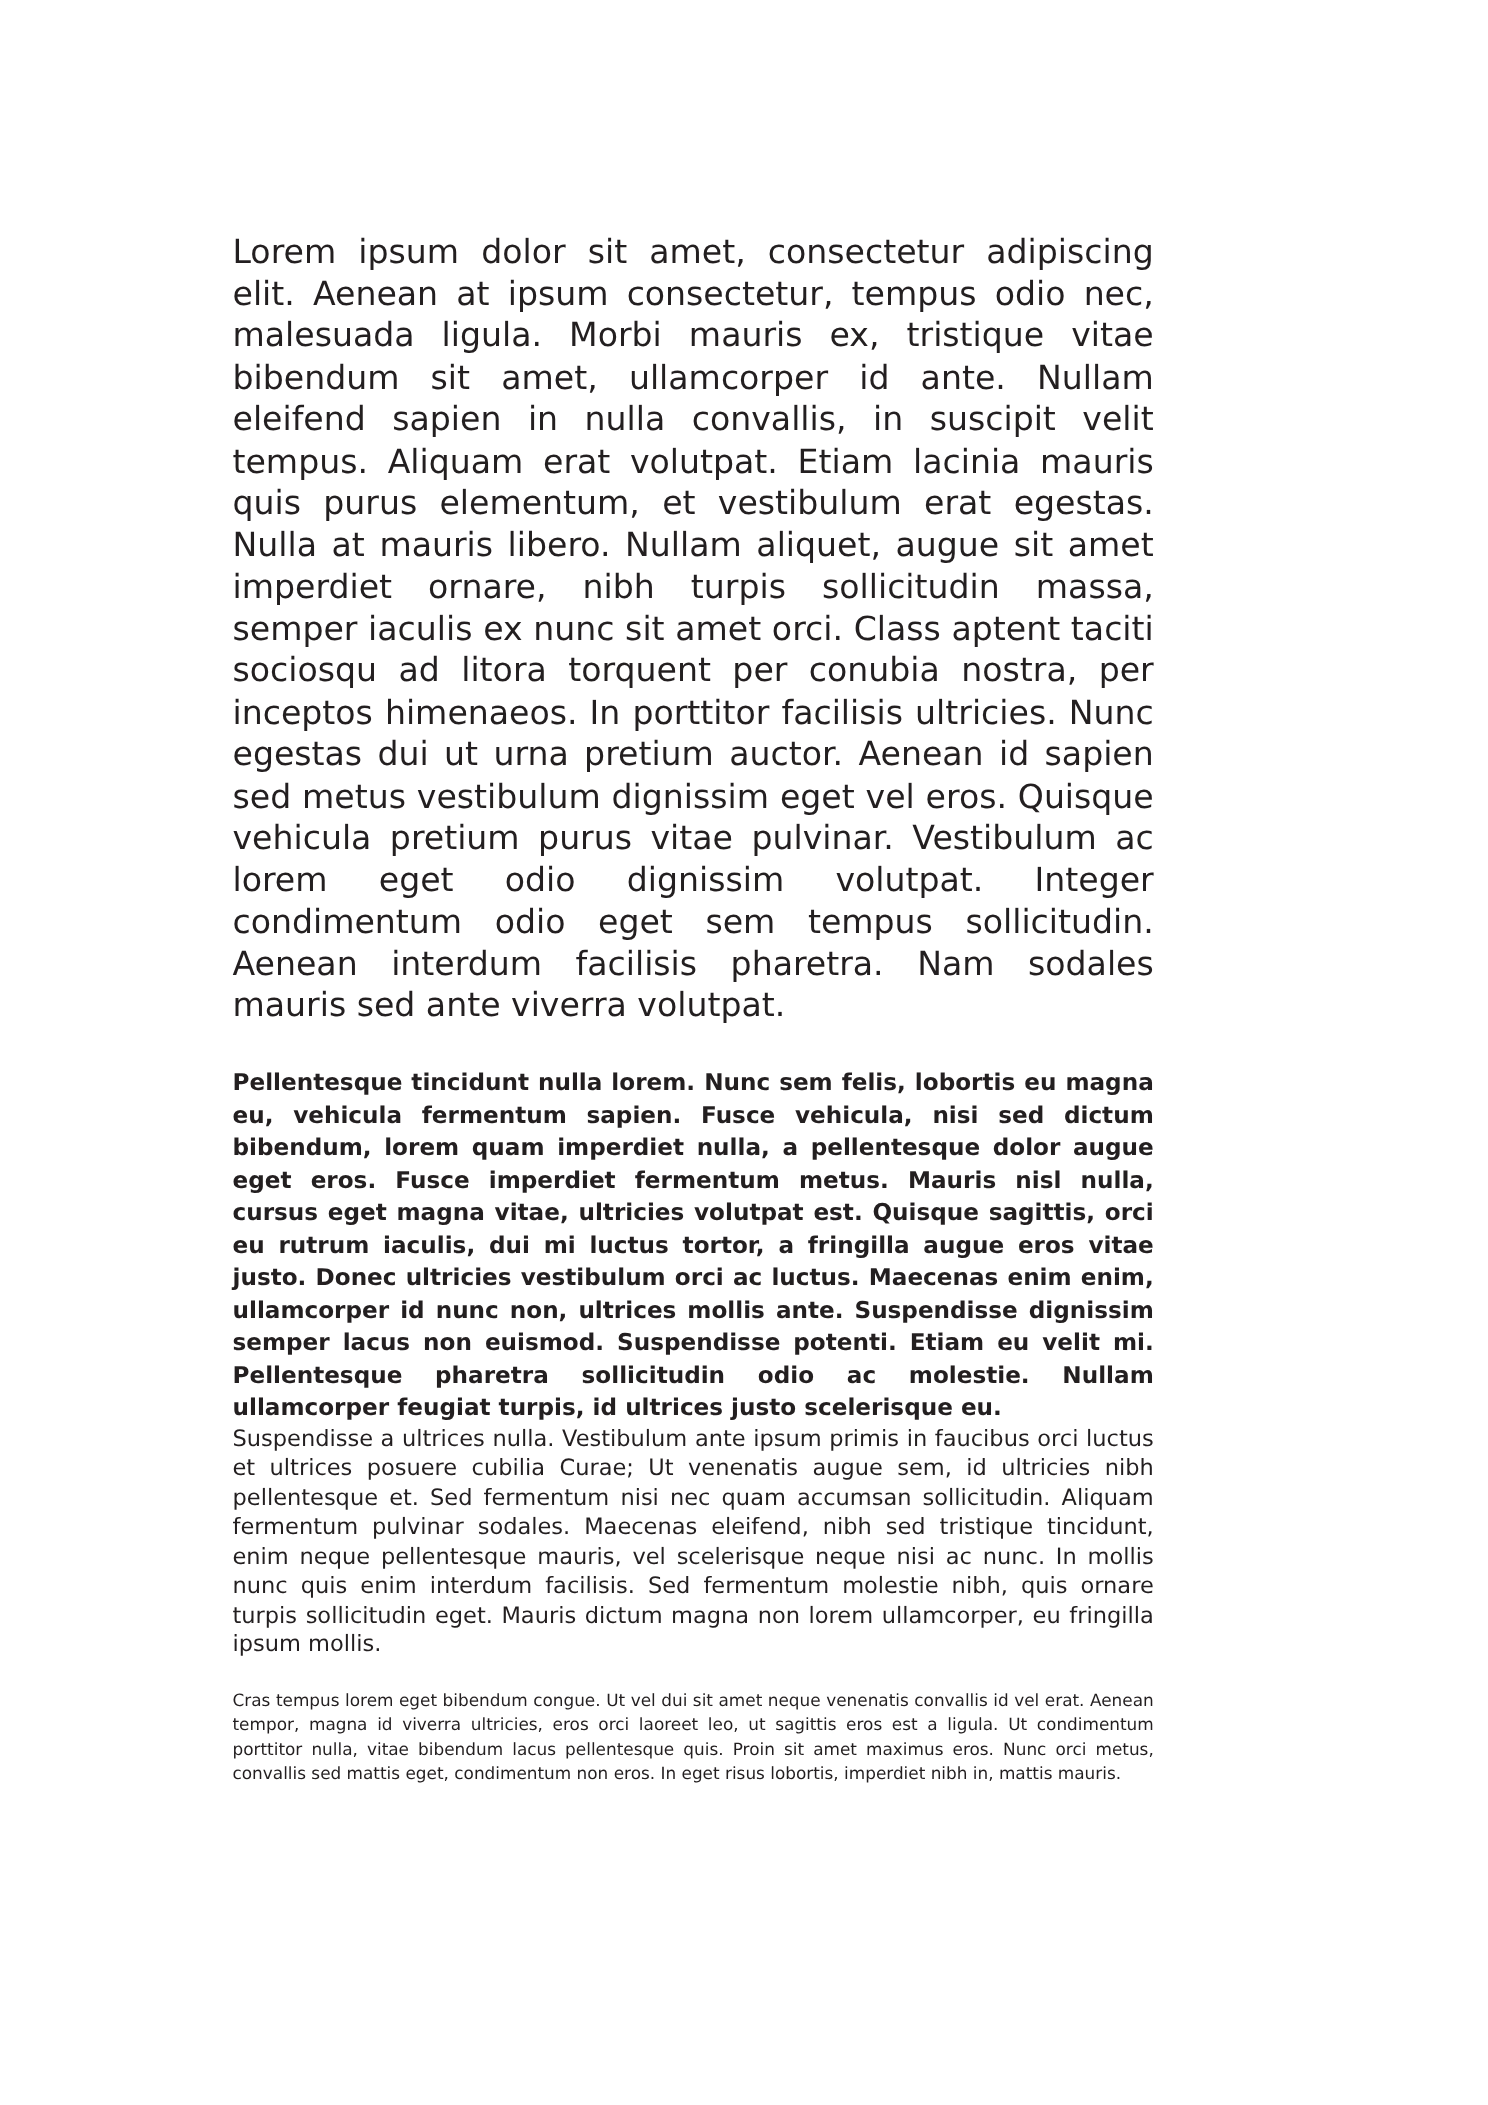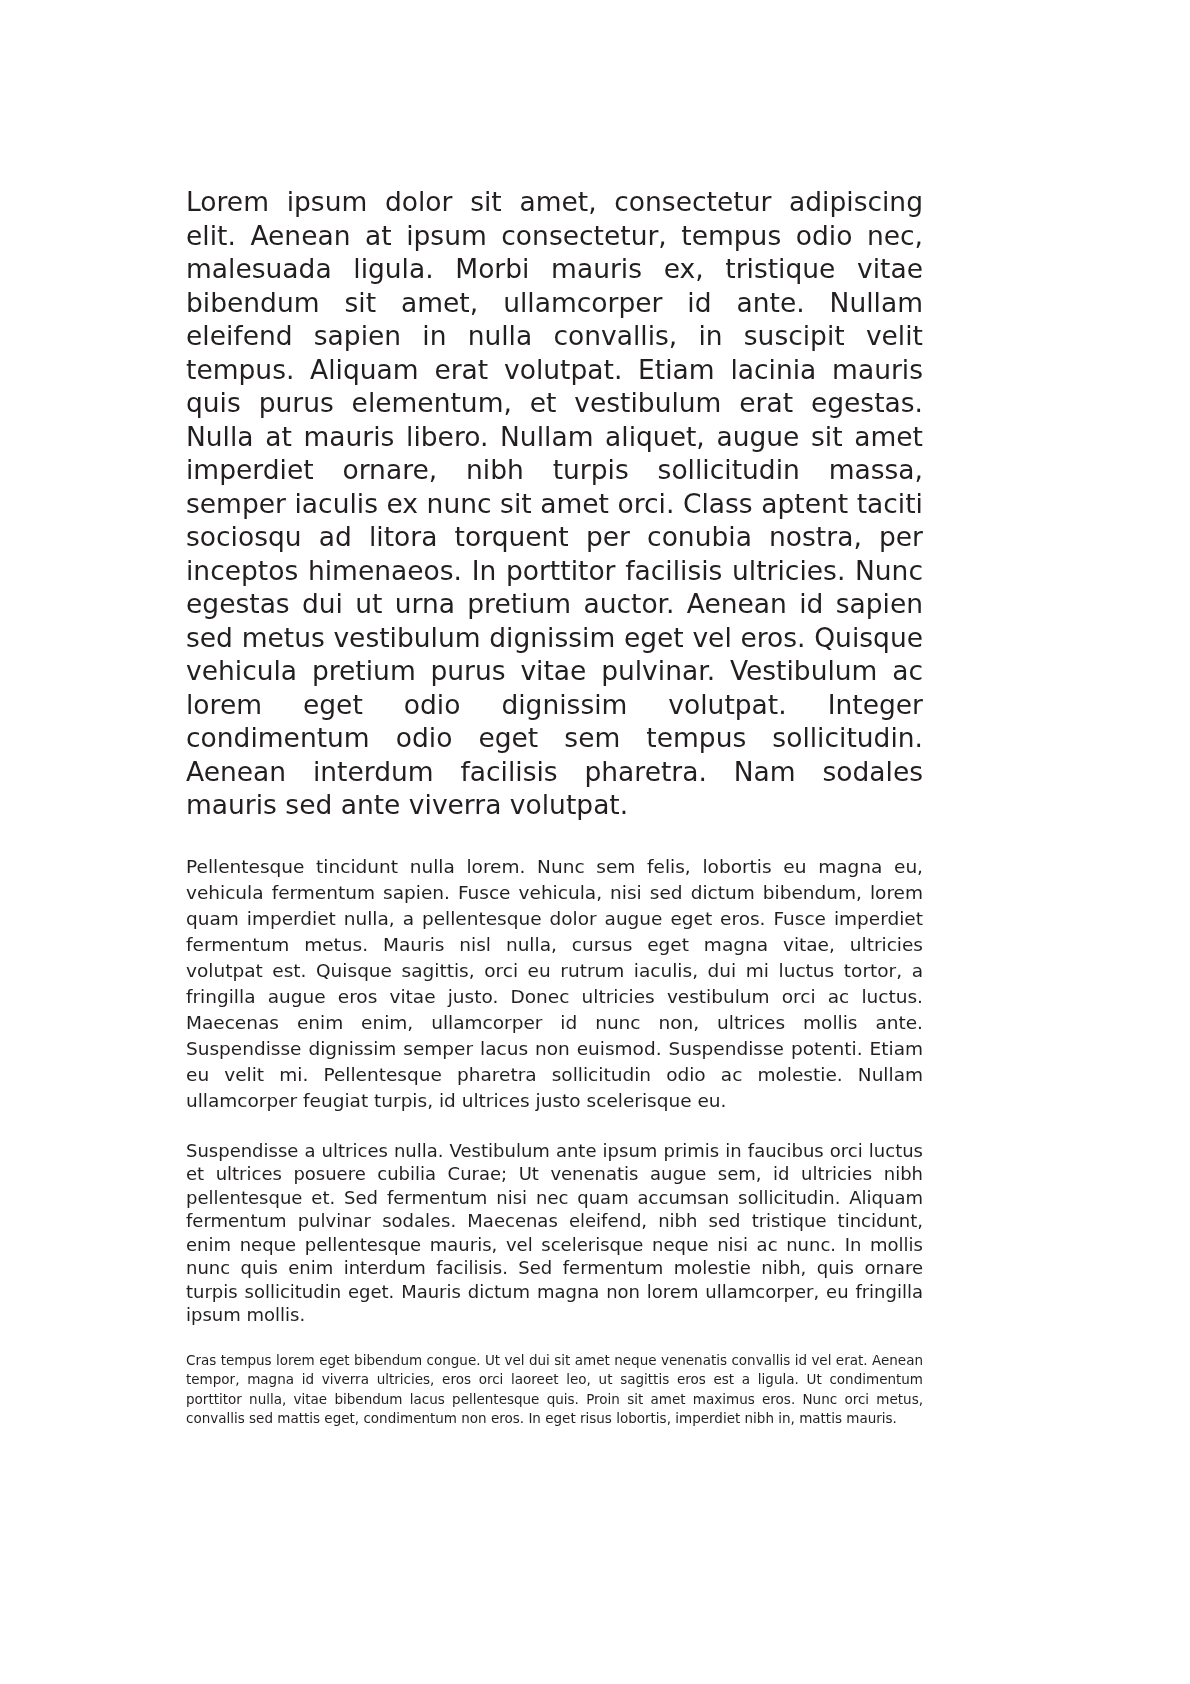--- a/index.html
+++ b/index.html
@@ -26,21 +26,21 @@
   }
   .p-1 {
     font-size: 26.5px;
     line-height: 33.5px;
     margin-bottom: 32px;
     letter-spacing: 0px;
   }
   .p-2 {
     font-size: 18.5px;
     line-height: 26px;
-    margin-bottom: 25px;
+    font-weight: bold;
   }
   .p-3 {
     font-size: 18px;
     line-height: 23.5px;
     margin-bottom: 24px;
   }
   .p-4 {
     font-size: 13.5px;
     line-height: 19.5px;
     margin-bottom: 0;

